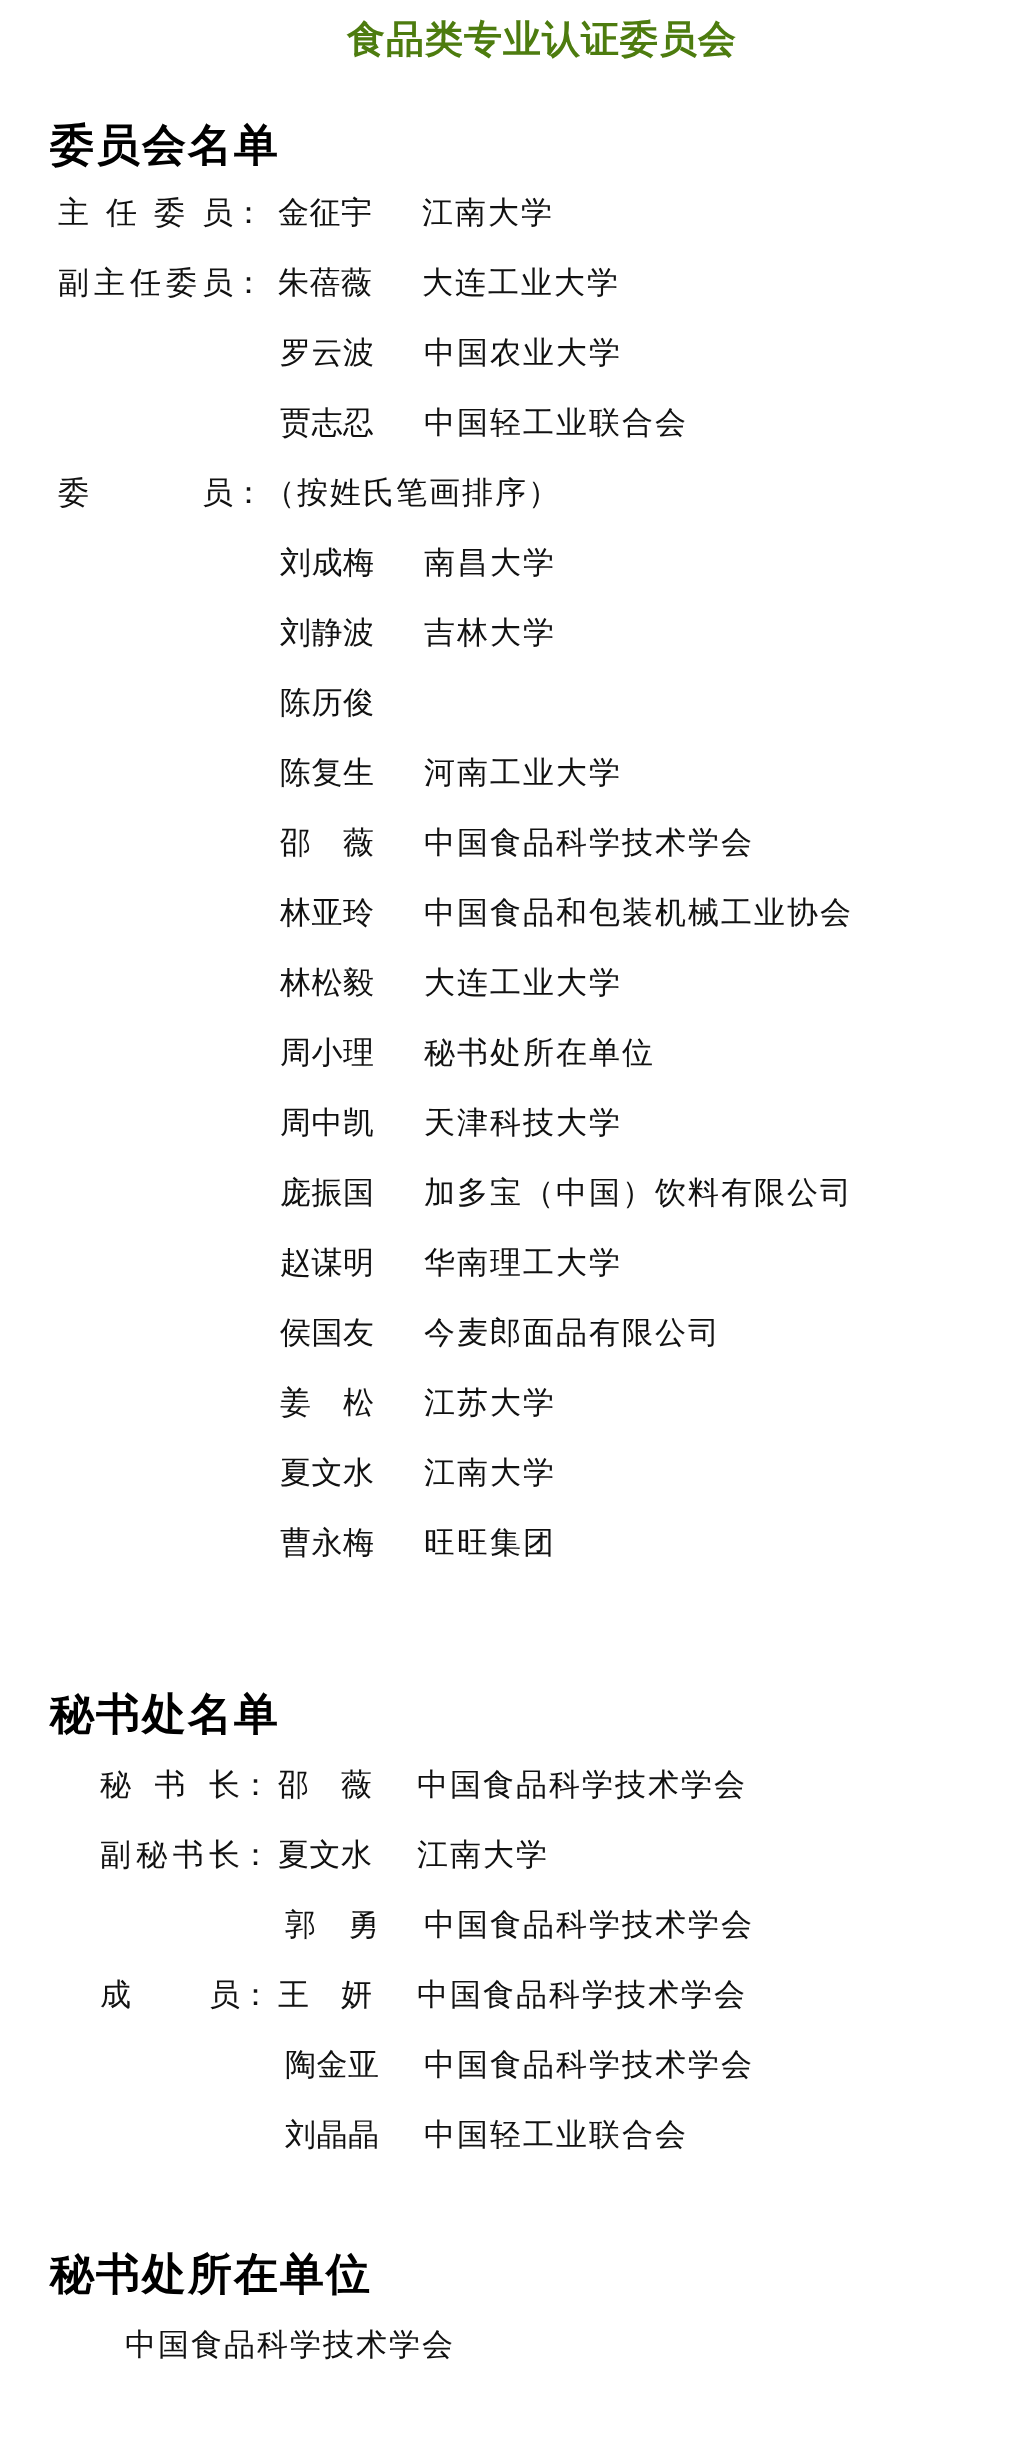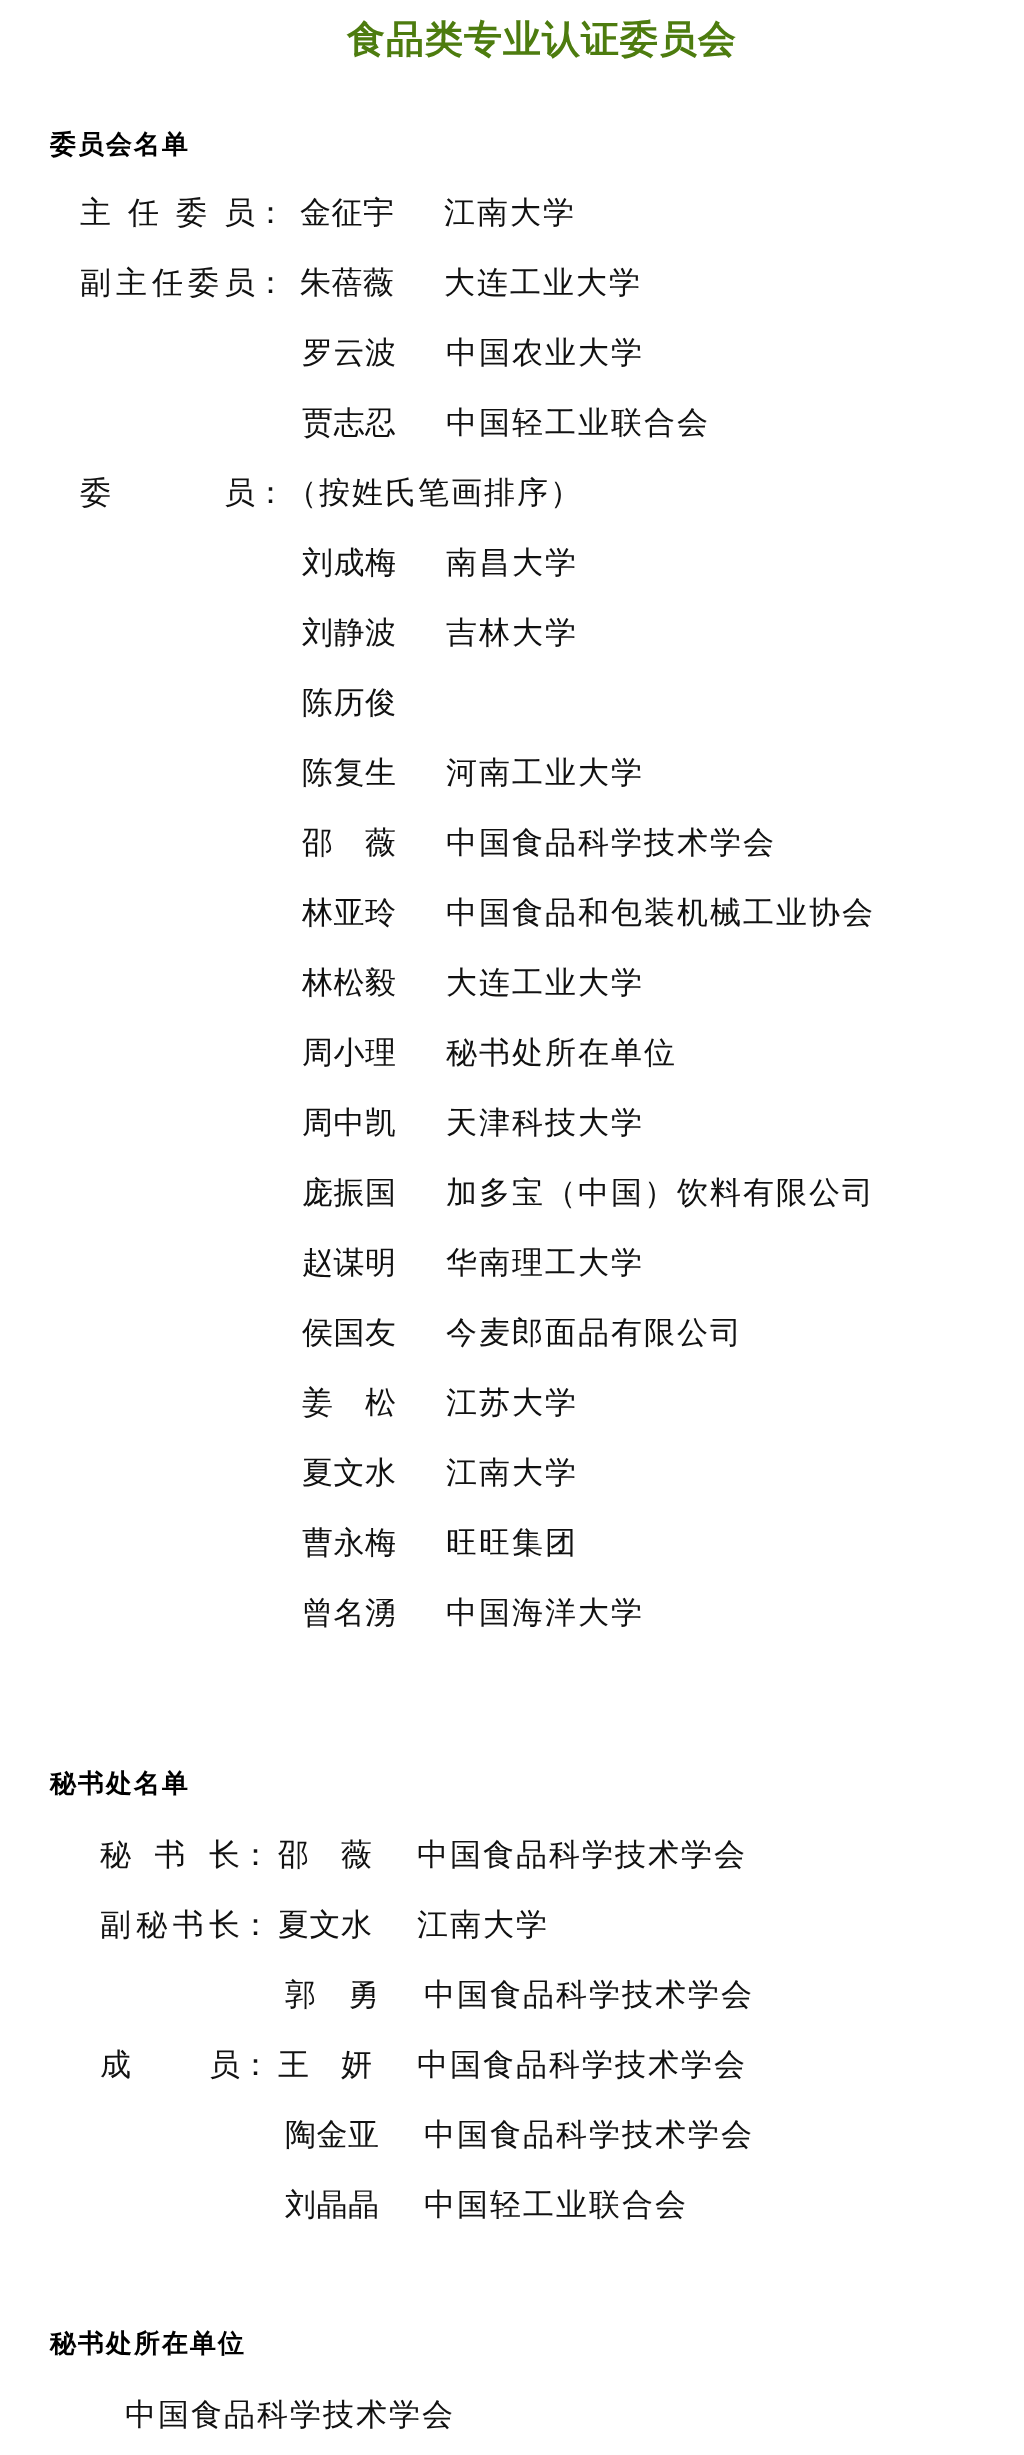--- a/index.html
+++ b/index.html
@@ -3,30 +3,30 @@
 <meta charset="utf-8">
 <style>
   html,body{margin:0;padding:0;background:#ffffff;}
   body{width:1024px;height:2455px;overflow:hidden;
        font-family:"Liberation Serif","DejaVu Serif",serif;color:#111111;}
   .page{width:1024px;height:2455px;background:#ffffff;}
   .doc-title{margin-top:14px;height:50px;line-height:50px;text-align:center;
              padding-left:60px;font-size:38px;font-weight:bold;color:#4d7c0f;
              font-family:"Liberation Serif","DejaVu Serif",serif;letter-spacing:1px;}
   .sec-heading{height:40px;line-height:40px;padding-left:50px;
-               font-family:Liberation Mono, monospace;
-               font-weight:bold;font-size:26px;letter-spacing:2px;color:#000000;}
+               font-family:Liberation Serif, serif;
+               font-weight:bold;font-size:44px;letter-spacing:2px;color:#000000;}
   .h1{margin-top:62px;}
   .h2{margin-top:117px;}
   .h3{margin-top:85px;}
   .rows{display:block;}
   .rows1{margin-top:12px;}
   .rows2{margin-top:15px;}
   .row{height:70px;display:flex;align-items:center;font-size:31px;}
-  .committee .row{padding-left:80px;}
+  .committee .row{padding-left:58px;}
   .secretariat .row{padding-left:100px;}
   .role{display:inline-block;text-align:justify;text-align-last:justify;
         letter-spacing:0;white-space:nowrap;}
   .committee .role{width:175px;}
   .secretariat .role{width:140px;}
   .colon{display:inline-block;width:31px;}
   .spacer{display:inline-block;}
   .committee .spacer{width:208px;}
   .secretariat .spacer{width:178px;}
   .pname{display:inline-block;width:94px;text-align:justify;text-align-last:justify;
@@ -144,25 +144,20 @@
       <div class="row">
         <span class="spacer"></span>
         <span class="pname">夏文水</span>
         <span class="org">江南大学</span>
       </div>
       <div class="row">
         <span class="spacer"></span>
         <span class="pname">曹永梅</span>
         <span class="org">旺旺集团</span>
       </div>
-      <div class="row">
-        <span class="spacer"></span>
-        <span class="pname">曾名湧</span>
-        <span class="org">中国海洋大学</span>
-      </div>
     </div>
 
   <div class="sec-heading h2">秘书处名单</div>
   <div class="rows rows2 secretariat" id="secretariat-rows">
       <div class="row">
         <span class="role">秘书长</span>
         <span class="colon">：</span>
         <span class="pname">邵薇</span>
         <span class="org">中国食品科学技术学会</span>
       </div>

